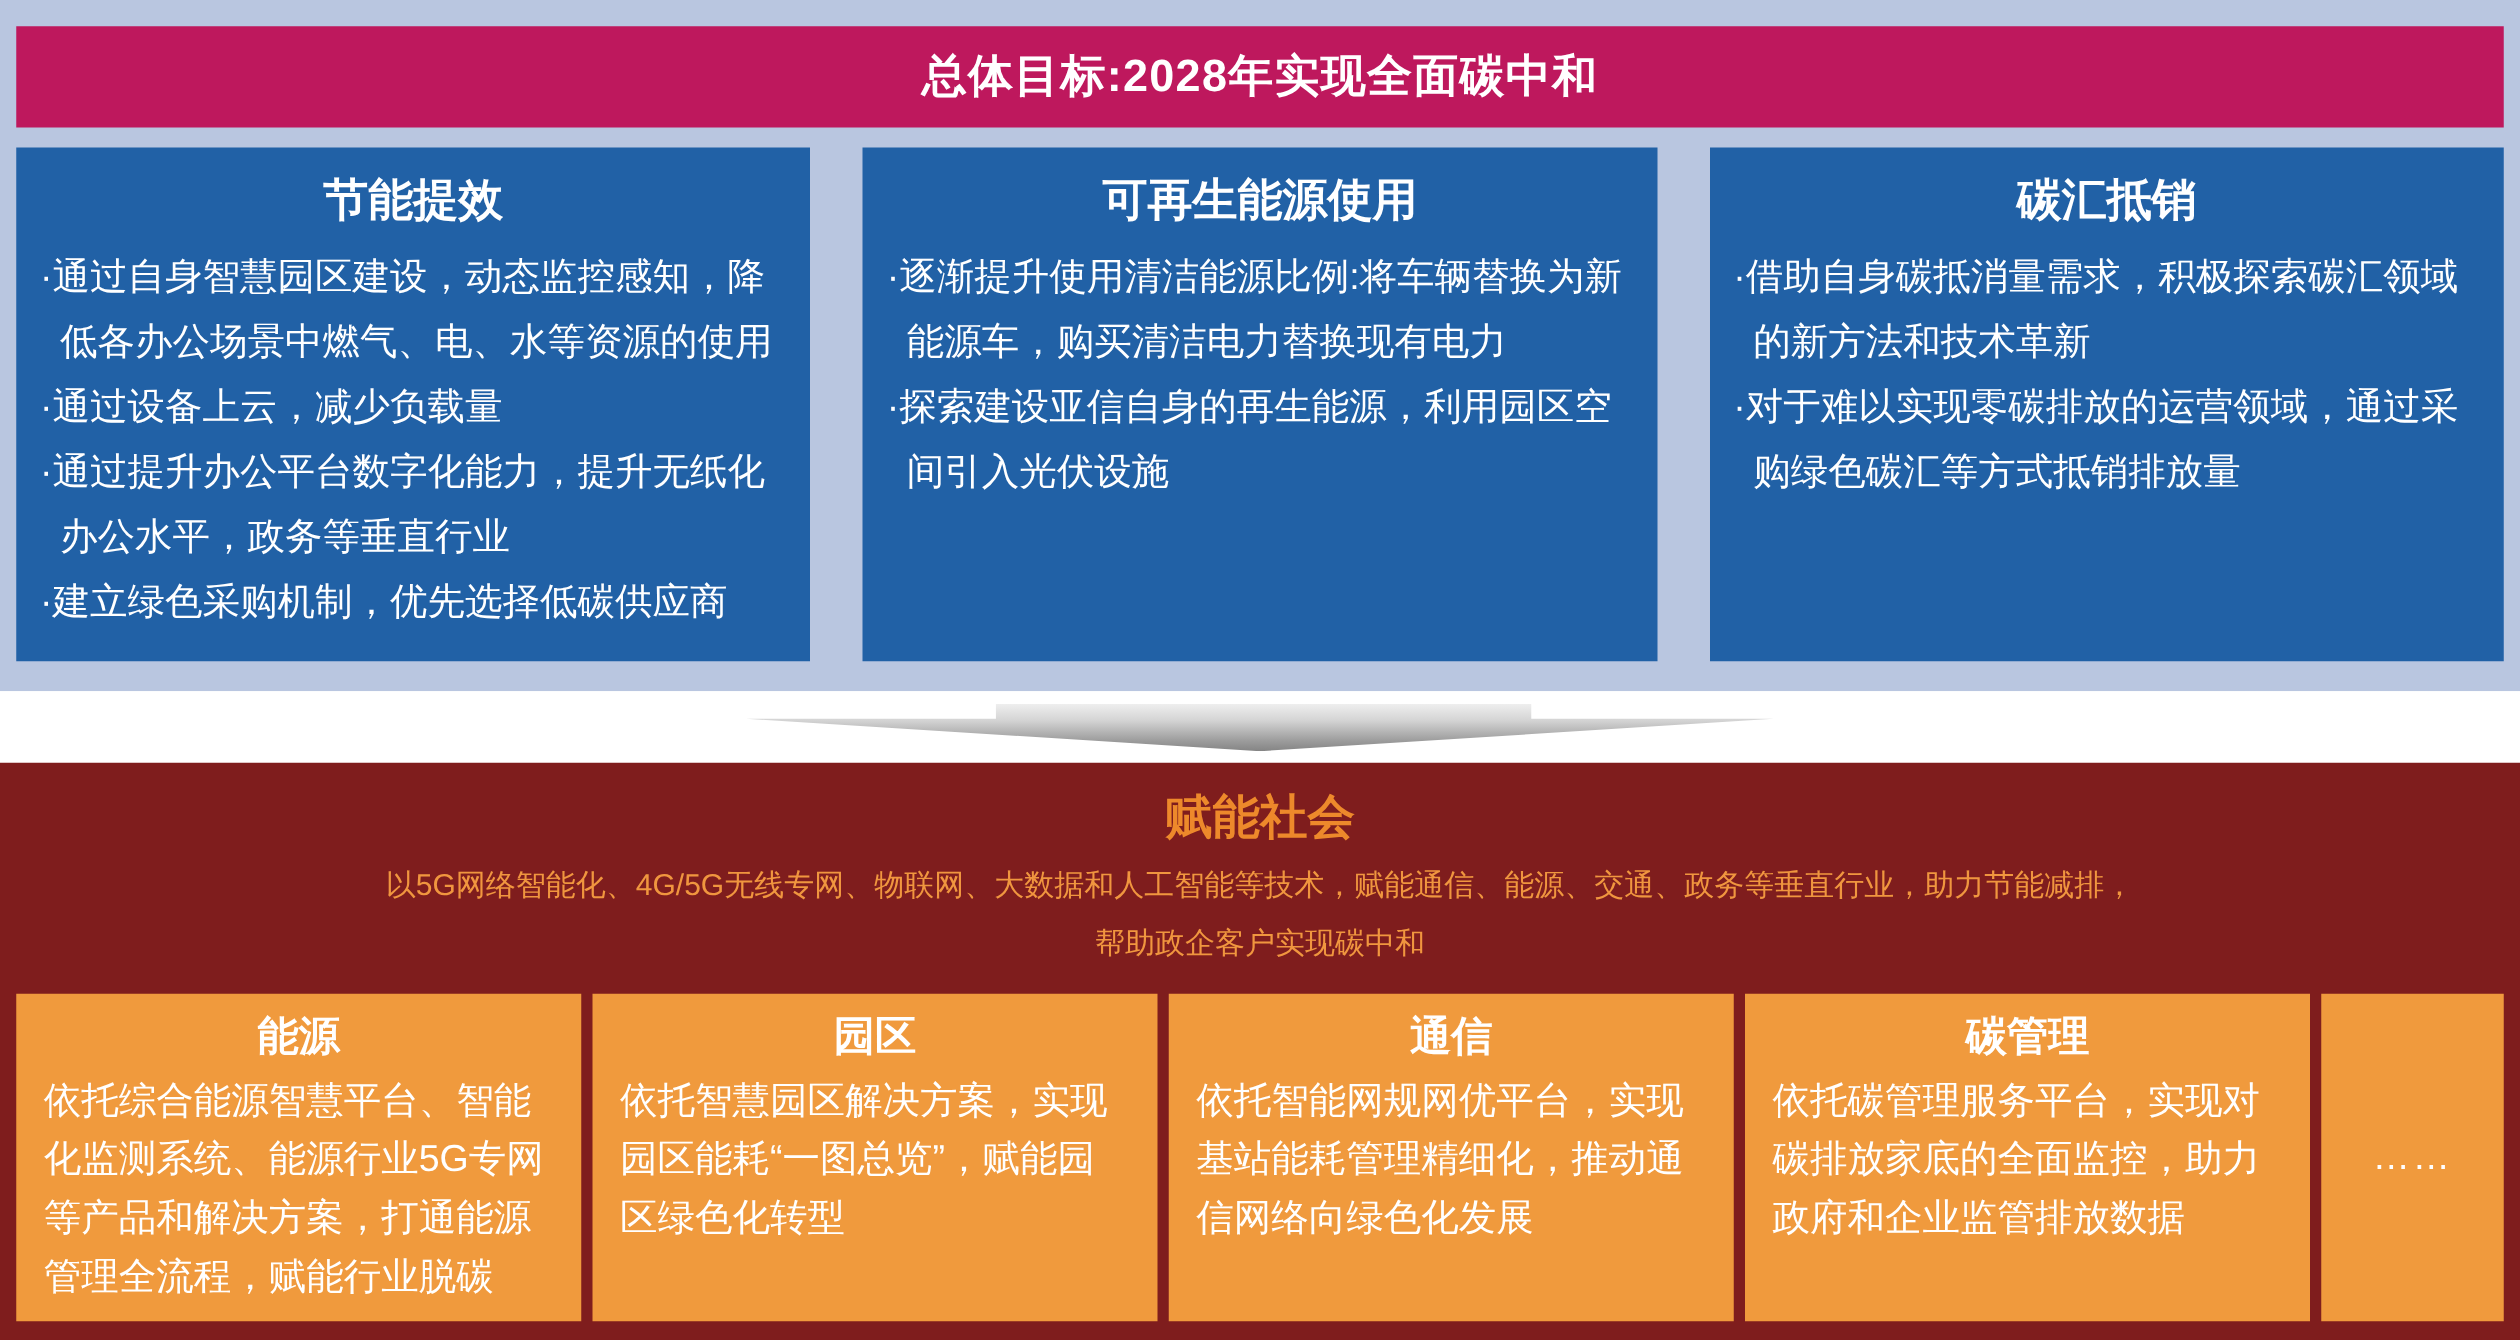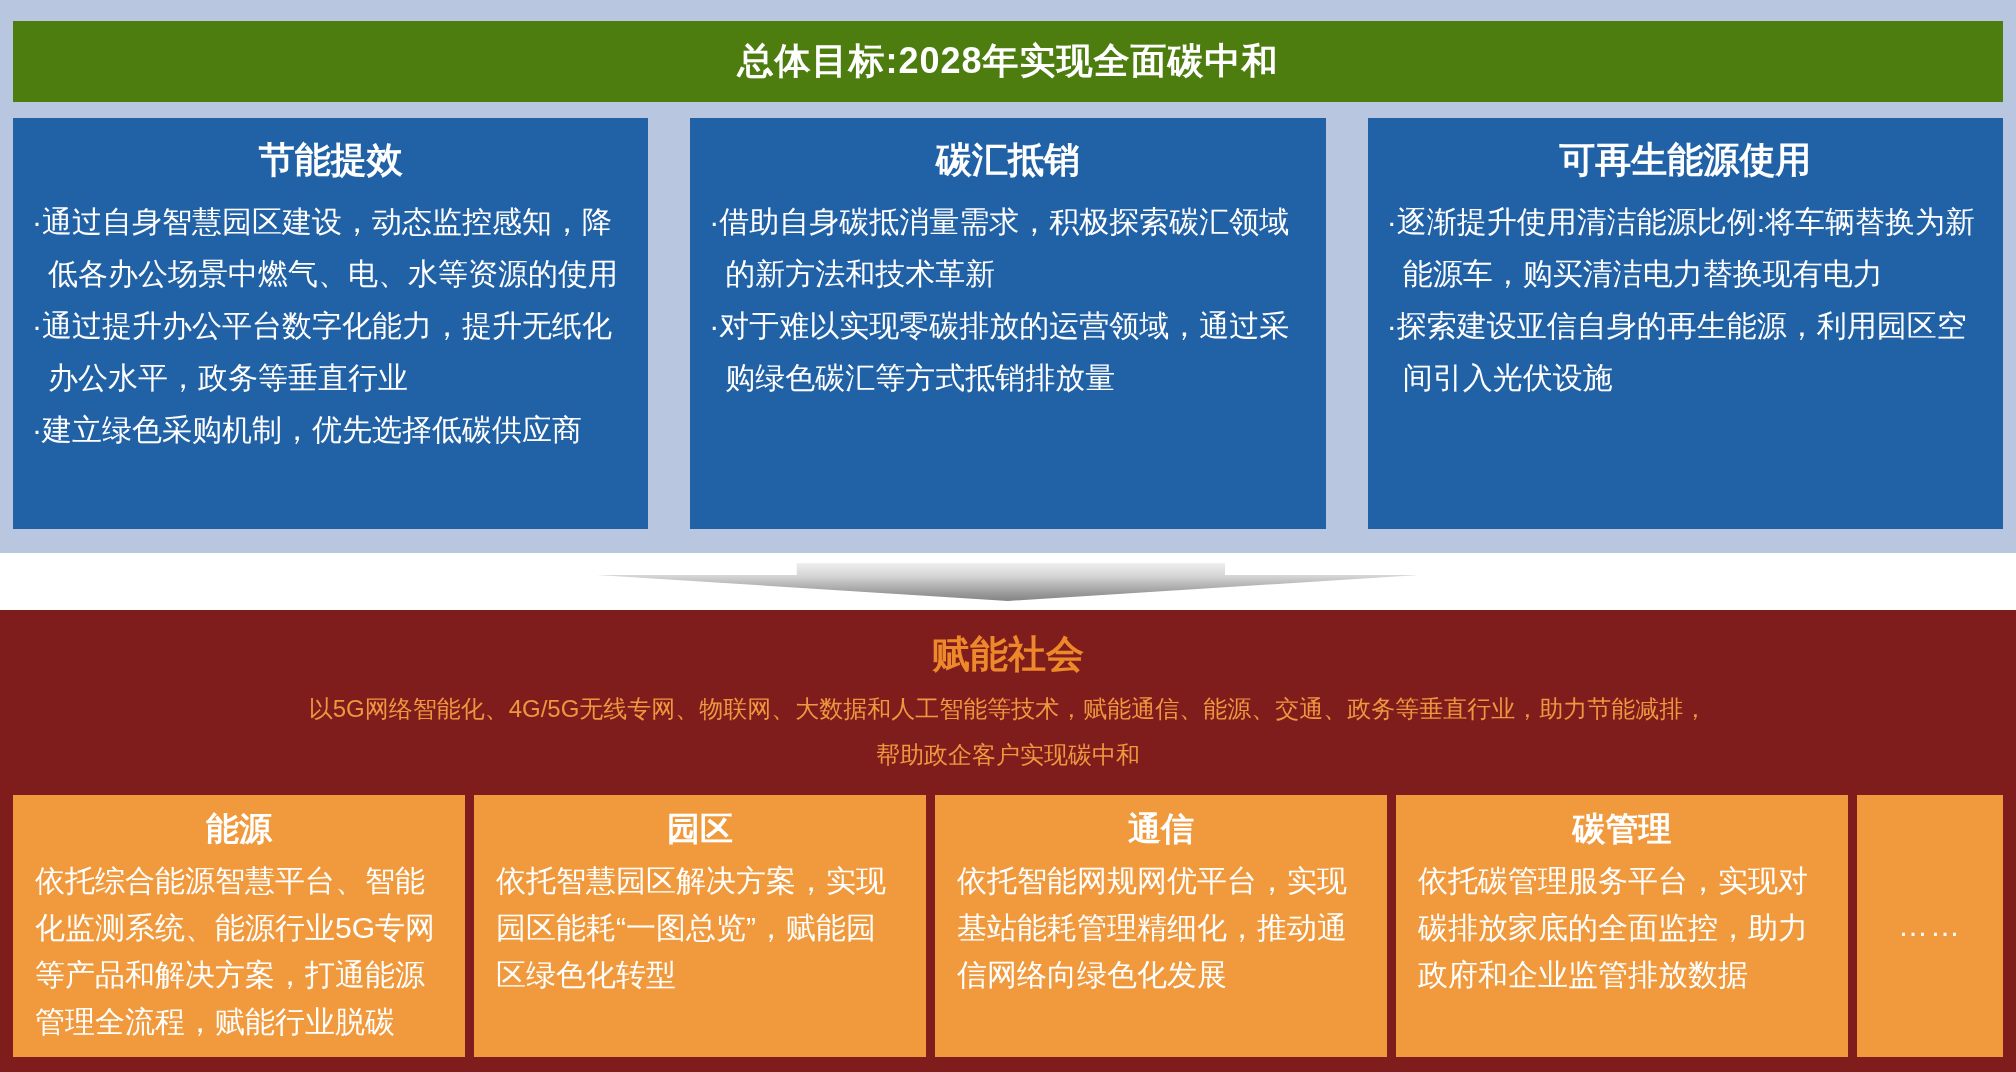--- a/index.html
+++ b/index.html
@@ -13,21 +13,21 @@
 
   
   .top-section {
     box-sizing:border-box;
     height:553px;
     background:#b9c6e0;
     padding:21px 13px 0 13px;
   }
   .goal-bar {
     height:81px;
-    background:#4d7c0f;
+    background:#be185d;
     display:flex; align-items:center; justify-content:center;
   }
   .goal-bar span {
     color:#ffffff; font-weight:bold; font-size:36px; letter-spacing:1px;
   }
   .pillars { display:flex; gap:42px; margin-top:16px; }
   .pillar {
     flex:1;
     box-sizing:border-box;
     height:411px;
@@ -104,34 +104,35 @@
 
     <div class="goal-bar">
       <span>总体目标:2028年实现全面碳中和</span>
     </div>
 
     <div class="pillars">
 
       <section class="pillar">
         <h2>节能提效</h2>
         <p class="bullet">·通过自身智慧园区建设，动态监控感知，降低各办公场景中燃气、电、水等资源的使用</p>
+        <p class="bullet">·通过设备上云，减少负载量</p>
         <p class="bullet">·通过提升办公平台数字化能力，提升无纸化办公水平，政务等垂直行业</p>
         <p class="bullet">·建立绿色采购机制，优先选择低碳供应商</p>
+      </section>
+
+      <section class="pillar">
+        <h2>可再生能源使用</h2>
+        <p class="bullet">·逐渐提升使用清洁能源比例:将车辆替换为新能源车，购买清洁电力替换现有电力</p>
+        <p class="bullet">·探索建设亚信自身的再生能源，利用园区空间引入光伏设施</p>
       </section>
 
       <section class="pillar">
         <h2>碳汇抵销</h2>
         <p class="bullet">·借助自身碳抵消量需求，积极探索碳汇领域的新方法和技术革新</p>
         <p class="bullet">·对于难以实现零碳排放的运营领域，通过采购绿色碳汇等方式抵销排放量</p>
-      </section>
-
-      <section class="pillar">
-        <h2>可再生能源使用</h2>
-        <p class="bullet">·逐渐提升使用清洁能源比例:将车辆替换为新能源车，购买清洁电力替换现有电力</p>
-        <p class="bullet">·探索建设亚信自身的再生能源，利用园区空间引入光伏设施</p>
       </section>
 
     </div>
   </div>
 
   <div class="arrow-band">
     <div class="down-arrow"></div>
   </div>
 
   <div class="society">

